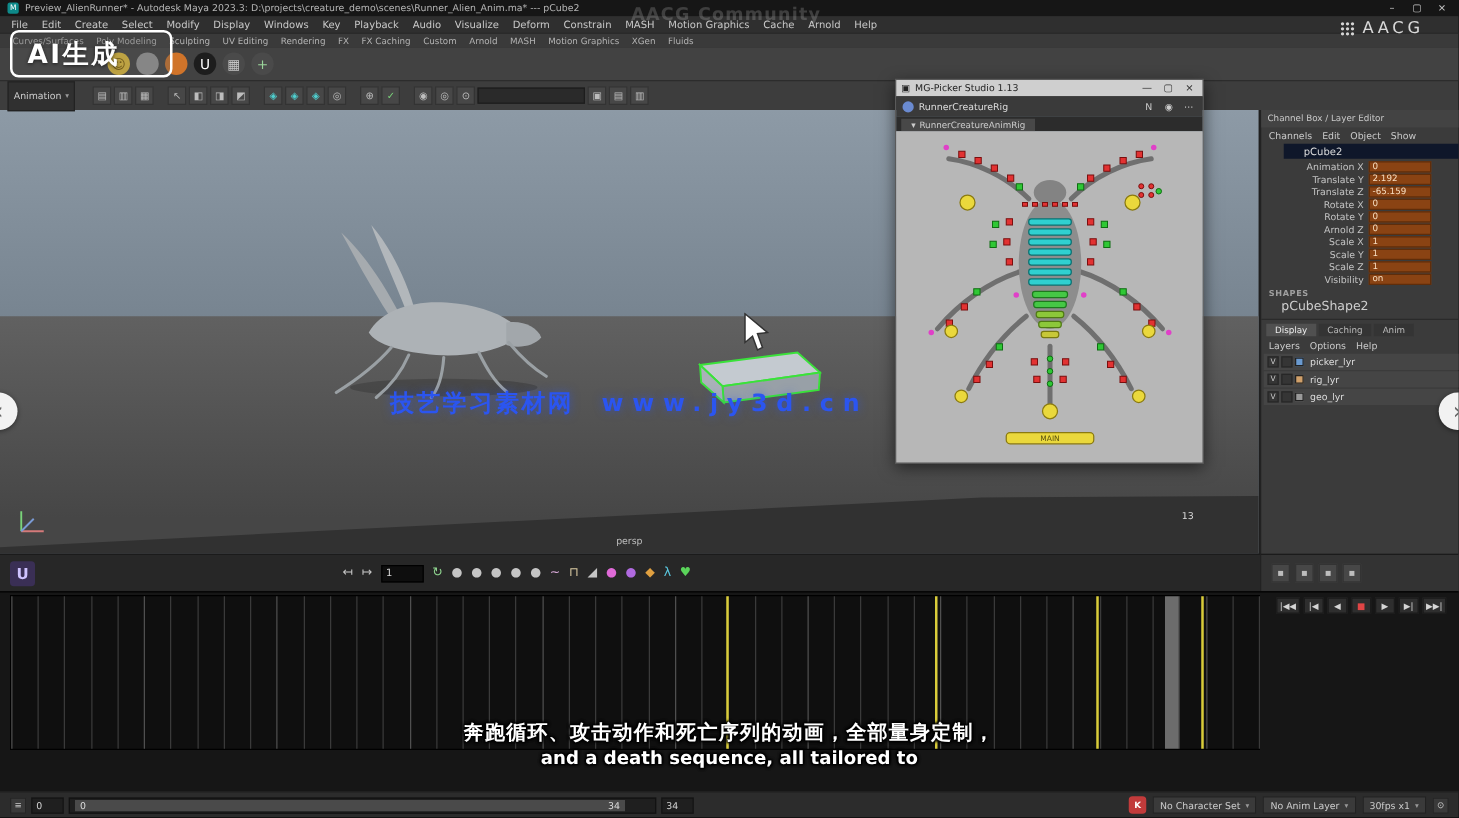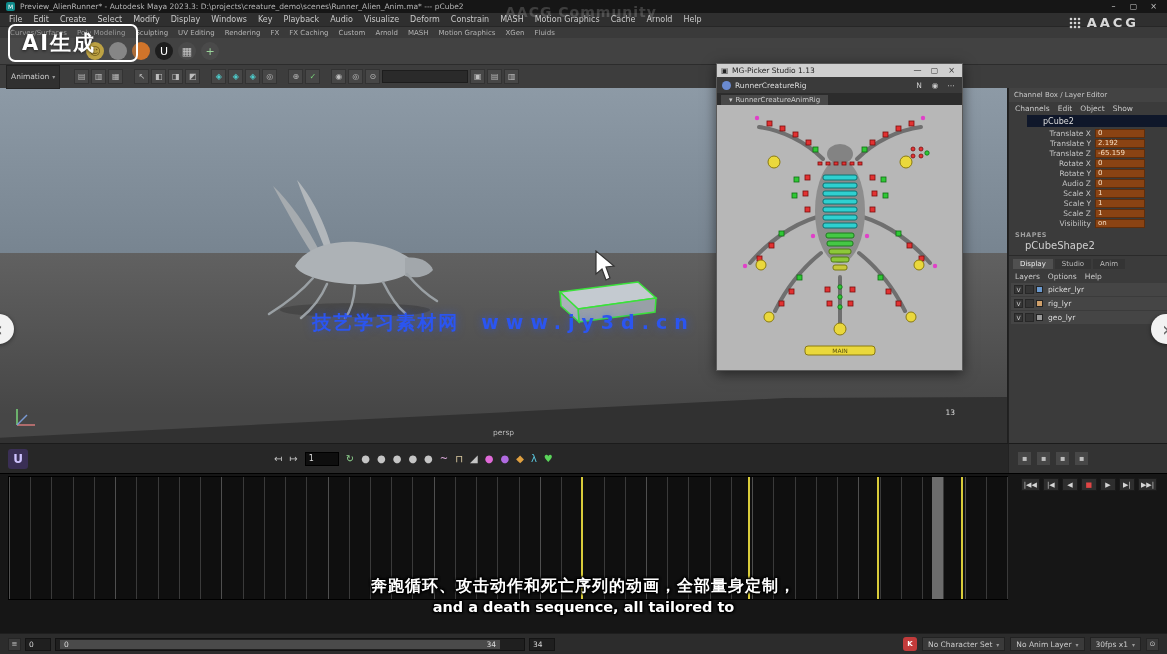--- a/index.html
+++ b/index.html
@@ -80,21 +80,21 @@
 .bfield{width:26px;height:13px;background:#1f1f1f;border:1px solid #141414;color:#d5d5d5;display:flex;align-items:center;padding:0 3px}
 #rangetrack{position:relative;width:470px;height:13px;background:#1f1f1f;border:1px solid #121212}
 #rangethumb{position:absolute;left:4px;top:1px;bottom:1px;width:440px;background:#4a4a4a;display:flex;align-items:center;justify-content:space-between;padding:0 4px;color:#ddd}
 #rightcluster{margin-left:auto;display:flex;gap:5px;align-items:center}
 .dd{height:14px;background:#3a3a3a;border:1px solid #222;color:#ccc;display:flex;align-items:center;gap:4px;padding:0 5px}
 .caret{font-size:6px;color:#999}
 .autokey{width:14px;height:14px;border-radius:3px;background:#c23b3b;color:#fff;font-size:7px;font-weight:bold;display:flex;align-items:center;justify-content:center}
 
 #aibadge{position:absolute;left:8px;top:24px;width:130px;height:38px;border:2px solid #fff;border-radius:7px;background:rgba(90,90,90,.30);z-index:85;display:flex;align-items:center;padding:0 12px;color:#fff;font-size:21px;font-weight:bold;letter-spacing:2px;text-shadow:0 1px 3px rgba(0,0,0,.6)}
 #topwm{position:absolute;left:505px;top:4px;font-size:14px;font-weight:bold;color:rgba(230,230,230,.20);letter-spacing:1px;z-index:20}
-#brandlogo{position:absolute;right:28px;top:15px;display:flex;align-items:center;gap:6px;color:rgba(255,255,255,.82);font-size:13px;font-weight:bold;letter-spacing:3px;z-index:20}
+#brandlogo{position:absolute;right:28px;top:15px;display:flex;align-items:center;gap:6px;color:rgba(255,255,255,.82);font-size:13px;font-weight:normal;letter-spacing:3px;z-index:20}
 .edgenav{position:absolute;width:30px;height:30px;border-radius:50%;background:#f2f2f2;color:#666;display:flex;align-items:center;justify-content:center;font-size:19px;z-index:80;box-shadow:0 1px 4px rgba(0,0,0,.45)}
 #navprev{left:-16px;top:314px}
 #navnext{right:-14px;top:314px}
 #subs{position:absolute;left:0;right:0;top:576px;text-align:center;z-index:90;color:#fff;font-weight:bold;text-shadow:0 0 3px #000,1px 1px 2px #000,-1px -1px 2px #000,1px -1px 2px #000,-1px 1px 2px #000}
 #subs .sub1{font-size:16px;letter-spacing:1px}
 #subs .sub2{font-size:14.5px;margin-top:2px}
 </style>
 </head>
 <body>
 
@@ -364,41 +364,41 @@
     <div id="dockhead">Channel Box / Layer Editor</div>
     <div id="cbmenus">
         <span>Channels</span>
         <span>Edit</span>
         <span>Object</span>
         <span>Show</span>
       </div>
     <div id="objrow">pCube2</div>
     <div id="chrows">
         <div class="chrow">
-          <span class="chlabel">Translate X</span>
+          <span class="chlabel">Animation X</span>
           <span class="chval">0</span>
         </div>
         <div class="chrow">
           <span class="chlabel">Translate Y</span>
           <span class="chval">2.192</span>
         </div>
         <div class="chrow">
           <span class="chlabel">Translate Z</span>
           <span class="chval">-65.159</span>
         </div>
         <div class="chrow">
           <span class="chlabel">Rotate X</span>
           <span class="chval">0</span>
         </div>
         <div class="chrow">
           <span class="chlabel">Rotate Y</span>
           <span class="chval">0</span>
         </div>
         <div class="chrow">
-          <span class="chlabel">Audio Z</span>
+          <span class="chlabel">Arnold Z</span>
           <span class="chval">0</span>
         </div>
         <div class="chrow">
           <span class="chlabel">Scale X</span>
           <span class="chval">1</span>
         </div>
         <div class="chrow">
           <span class="chlabel">Scale Y</span>
           <span class="chval">1</span>
         </div>
@@ -408,21 +408,21 @@
         </div>
         <div class="chrow">
           <span class="chlabel">Visibility</span>
           <span class="chval">on</span>
         </div>
       </div>
     <div id="shapeshdr">SHAPES</div>
     <div id="shapenode">pCubeShape2</div>
     <div id="laytabs">
         <span class="laytab active">Display</span>
-        <span class="laytab">Studio</span>
+        <span class="laytab">Caching</span>
         <span class="laytab">Anim</span>
       </div>
     <div id="laymenus">
         <span>Layers</span>
         <span>Options</span>
         <span>Help</span>
       </div>
     <div id="layrows">
         <div class="layrow">
           <span class="laybox">V</span>

